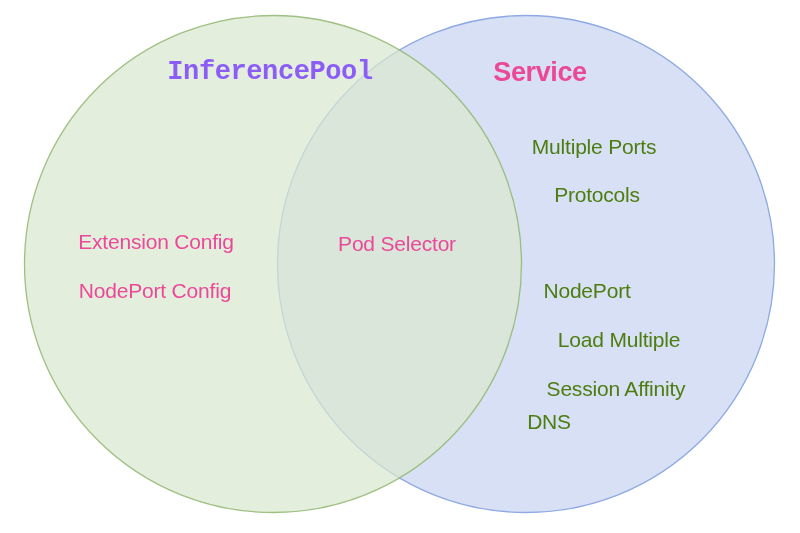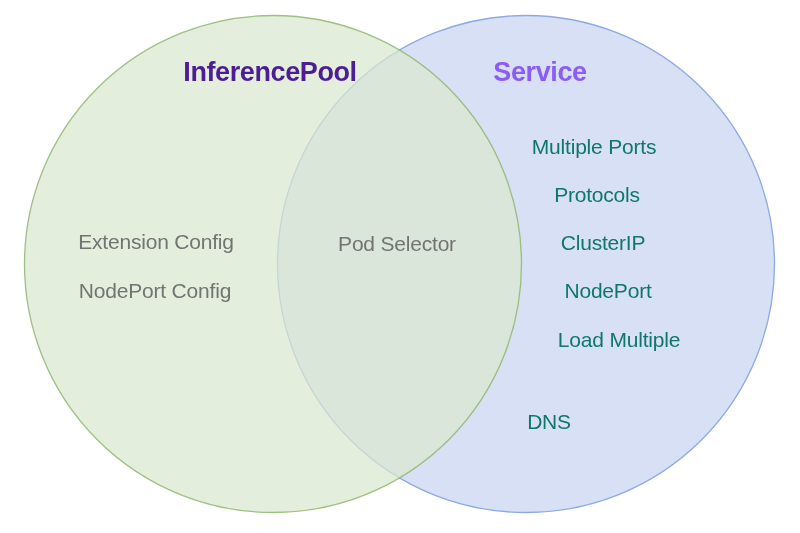--- a/index.html
+++ b/index.html
@@ -13,24 +13,24 @@
   }
   .venn-svg { position: absolute; left: 0; top: 0; }
   .label {
     position: absolute;
     transform: translate(-50%, -50%);
     white-space: nowrap;
     line-height: 1;
   }
   .title { font-size: 27px; font-weight: 700; letter-spacing: -0.4px; }
   .item  { font-size: 21px; font-weight: 400; letter-spacing: -0.2px; }
-  .t-green { color: #4c1d95; }
-  .t-blue  { color: #8b5cf6; }
-  .i-teal  { color: #737373; }
-  .i-blue  { color: #0f766e; }
+  .t-green { color: #8b5cf6; font-family: Liberation Mono, monospace; }
+  .t-blue  { color: #ec4899; }
+  .i-teal  { color: #ec4899; }
+  .i-blue  { color: #4d7c0f; }
 </style>
 </head>
 <body>
 
 <div class="stage">
 
   <svg class="venn-svg" width="800" height="533" viewBox="0 0 800 533">
     <circle cx="526" cy="264" r="248.5" stroke-width="1.3" fill="#d7e0f4" stroke="#8ea9e3"></circle>
     <circle cx="273" cy="264" r="248.5" stroke-width="1.3" fill="rgba(217,231,207,0.72)" stroke="rgba(143,182,111,0.85)"></circle>
   </svg>
@@ -39,18 +39,18 @@
 
   <div class="label title t-blue" style="left:540px; top:72px">Service</div>
 
   <div class="label item i-teal" style="left:156px; top:241px">Extension Config</div>
   <div class="label item i-teal" style="left:155px; top:290px">NodePort Config</div>
 
   <div class="label item i-teal" style="left:397px; top:243px">Pod Selector</div>
 
   <div class="label item i-blue" style="left:594px; top:146px">Multiple Ports</div>
   <div class="label item i-blue" style="left:597px; top:194px">Protocols</div>
-  <div class="label item i-blue" style="left:603px; top:242px">ClusterIP</div>
-  <div class="label item i-blue" style="left:608px; top:290px">NodePort</div>
+  <div class="label item i-blue" style="left:587px; top:290px">NodePort</div>
   <div class="label item i-blue" style="left:619px; top:339px">Load Multiple</div>
+  <div class="label item i-blue" style="left:616px; top:388px">Session Affinity</div>
   <div class="label item i-blue" style="left:549px; top:421px">DNS</div>
 
 </div>
 
 </body></html>

